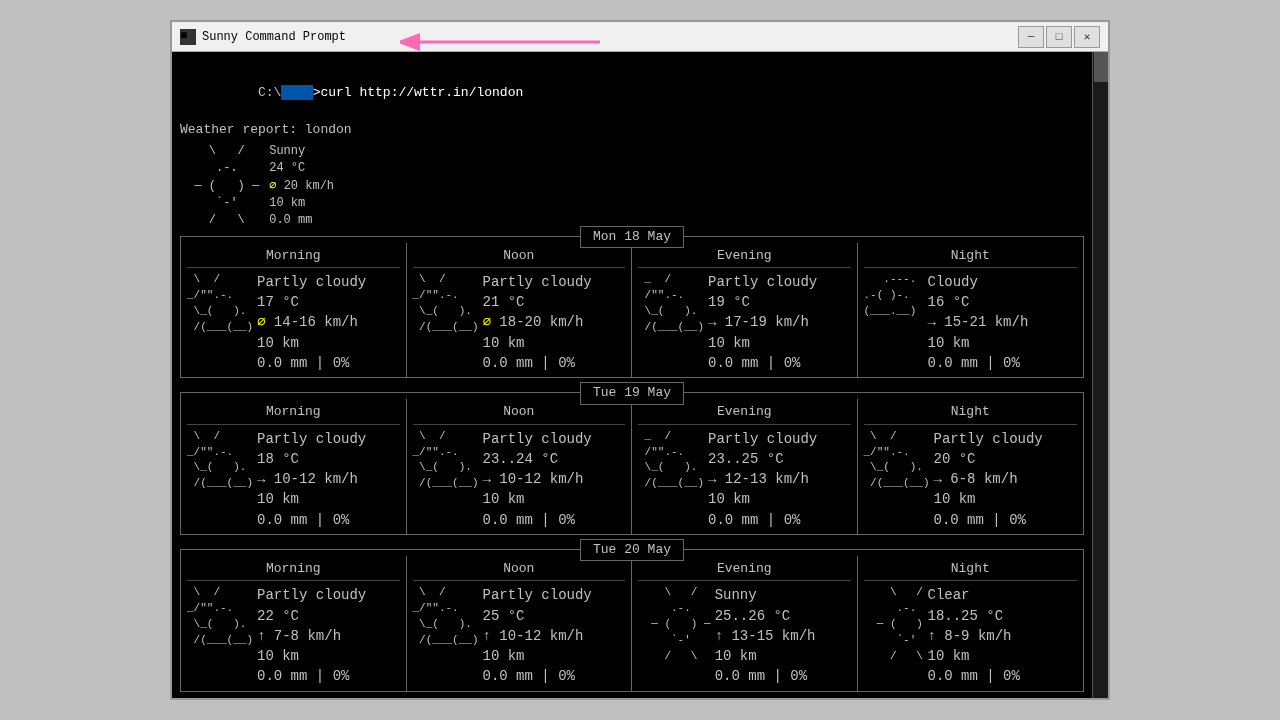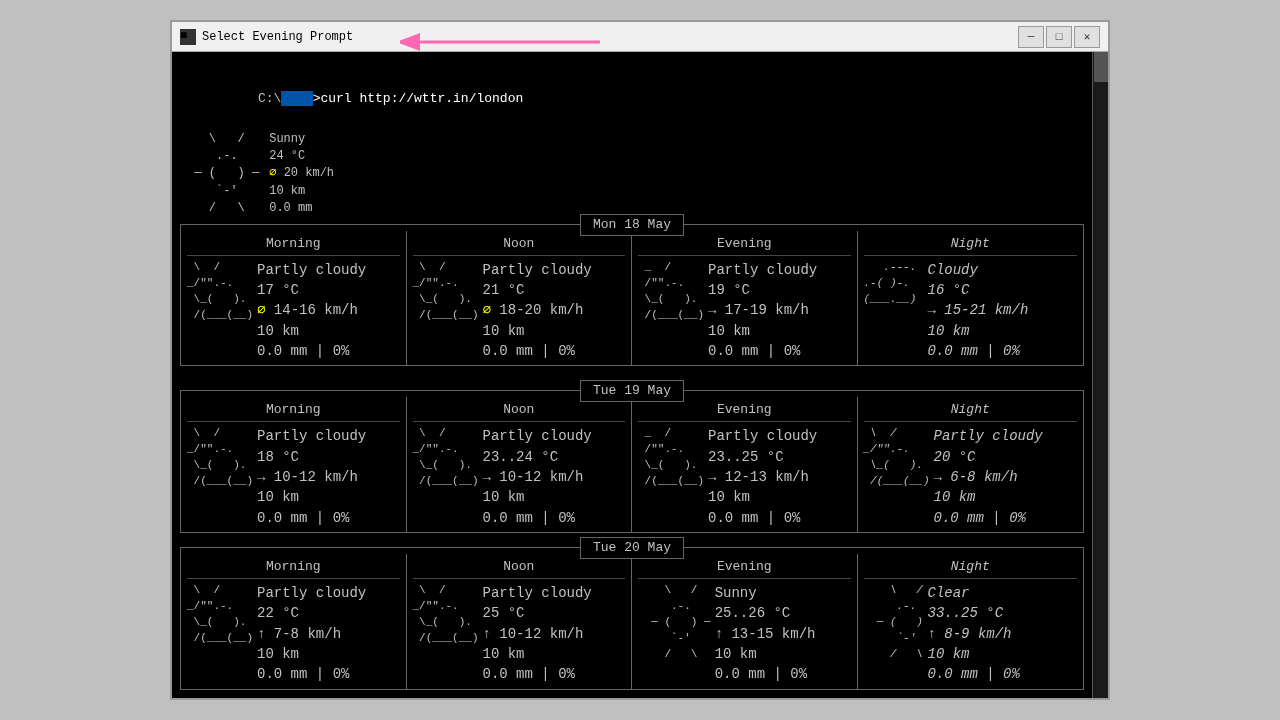--- a/index.html
+++ b/index.html
@@ -56,21 +56,21 @@
       align-items: center;
       justify-content: center;
       font-size: 11px;
       color: #333;
     }
 
     .terminal {
       flex: 1;
       background: #000;
       color: #c0c0c0;
-      padding: 20px 8px;
+      padding: 14px 8px;
       overflow-y: auto;
       font-family: 'Courier New', Courier, monospace;
       font-size: 13px;
       line-height: 1.4;
       position: relative;
     }
 
     .scrollbar {
       width: 16px;
       background: #333;
@@ -123,21 +123,20 @@
       margin-top: 6px;
     }
 
     .period-cell {
       border-right: 1px solid #666;
       padding: 4px 6px;
     }
 
     .period-cell:last-child {
       border-right: none;
-      font-style: italic;
     }
 
     .period-header {
       text-align: center;
       color: #c0c0c0;
       border-bottom: 1px solid #444;
       padding-bottom: 2px;
       margin-bottom: 4px;
       font-size: 13px;
     }
@@ -206,36 +205,37 @@
       </marker>
     </defs>
     <line x1="200" y1="10" x2="20" y2="10" stroke="#ff69b4" stroke-width="3" marker-end="url(#arrowhead)"></line>
   </svg>
 
   <div class="window">
 
     <div class="title-bar">
       <div class="title-bar-left">
         <span class="title-icon">■</span>
-        <span>Select Evening Prompt</span>
+        <span>Sunny Command Prompt</span>
       </div>
       <div class="title-bar-buttons">
         <div class="tb-btn">─</div>
         <div class="tb-btn">□</div>
         <div class="tb-btn close">✕</div>
       </div>
     </div>
 
     <div style="display:flex; flex:1; overflow:hidden;">
       <div class="terminal">
 
         <div class="cmd-line">
           <span>C:\</span><span class="highlight">    </span><span class="cmd-text">&gt;curl http://wttr.in/london</span>
         </div>
 
+        <div class="weather-header">Weather report: london</div>
 
         <div style="display:flex; gap:10px; margin-top:4px; white-space:pre; font-size:12px; color:#c0c0c0;">
           <div style="white-space:pre; font-size:12px; line-height:1.45;">    \   /
      .-.  
   ─ (   ) ─
      `-' 
     /   \</div>
           <div style="white-space:pre; font-size:12px; line-height:1.45;">Sunny
 24 °C
 <span class="wind-icon" style="color:#ffff00;">⌀</span> 20 km/h
@@ -305,21 +305,21 @@
                 <div class="weather-desc">Cloudy
 16 °C
 → 15-21 km/h
 10 km
 0.0 mm | 0%</div>
               </div>
             </div>
           </div>
         </div>
 
-        <div class="day-section" style="margin-top:24px;">
+        <div class="day-section" style="margin-top:14px;">
           <div class="day-header">Tue 19 May</div>
           <div class="day-grid">
 
             <div class="period-cell">
               <div class="period-header">Morning</div>
               <div class="period-content">
                 <div class="weather-art"> \  /
 _/"".-.  
  \_(   ).
  /(___(__)
@@ -436,21 +436,21 @@
 
             <div class="period-cell">
               <div class="period-header">Night</div>
               <div class="period-content">
                 <div class="weather-art">    \   /
      .-.
   ─ (   )
      `-'
     /   \</div>
                 <div class="weather-desc">Clear
-33..25 °C
+18..25 °C
 ↑ 8-9 km/h
 10 km
 0.0 mm | 0%</div>
               </div>
             </div>
           </div>
         </div>
 
         <div class="follow-line">
           <span>Select </span><span class="follow-link">iigor_chubin</span><span> for curl.in updates</span>

